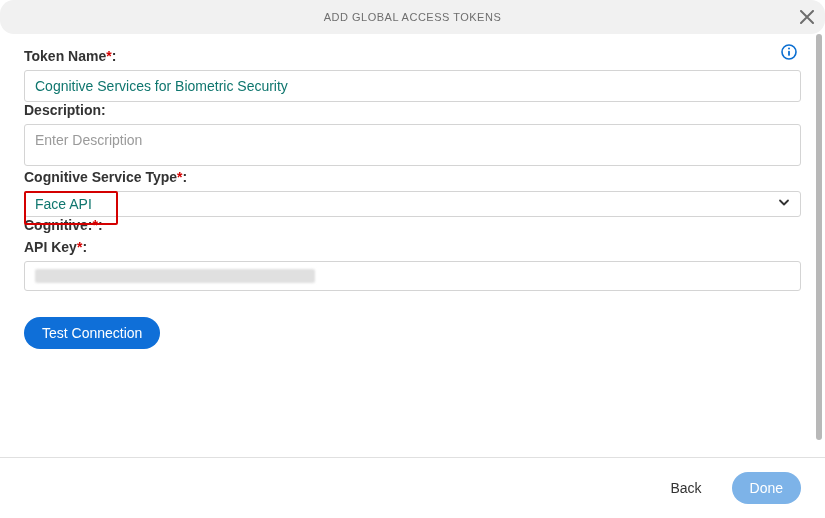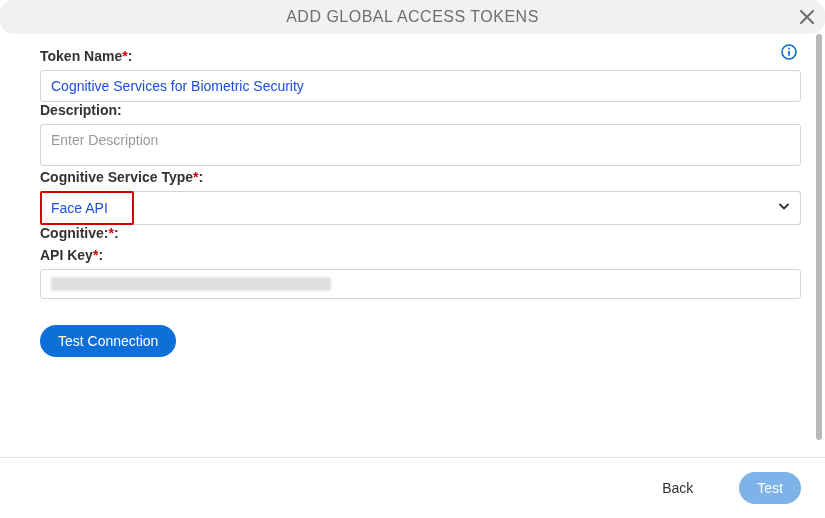--- a/index.html
+++ b/index.html
@@ -18,41 +18,41 @@
     flex-direction: column;
   }
   .titlebar {
     background: #f1f1f1;
     height: 34px;
     display: flex;
     align-items: center;
     justify-content: center;
     position: relative;
     color: #6e6e6e;
-    font-size: 16px;
+    font-size: 11px;
     letter-spacing: 0.5px;
     border-radius: 14px;
   }
   .titlebar .close {
     position: absolute;
     right: 8px;
     top: 50%;
     transform: translateY(-50%);
     cursor: pointer;
     color: #6e6e6e;
     width: 20px; height: 20px;
     display: flex; align-items: center; justify-content: center;
   }
   .body-scroll {
     position: relative;
     flex: 1 1 auto;
     overflow: hidden;
   }
   .form-area {
-    padding: 14px 24px 10px 40px;
+    padding: 14px 24px 10px 24px;
   }
   .info-icon {
     position: absolute;
     right: 28px;
     top: 10px;
     cursor: pointer;
     color: #0a6ed1;
   }
   .field-label {
     font-weight: 600;
@@ -62,35 +62,35 @@
   }
   .field-label.first { margin-top: 0; }
   .req { color: #d40000; }
   .text-input, .textarea-input, .select-box {
     width: 100%;
     border: 1px solid #d4d4d4;
     border-radius: 3px;
     padding: 7px 10px;
     font-size: 14px;
     font-family: inherit;
-    color: #1d4ed8;
+    color: #0f766e;
     background: #fff;
   }
   .textarea-input {
     height: 42px;
     resize: none;
   }
   .text-input::placeholder, .textarea-input::placeholder {
     color: #9a9a9a;
   }
   .select-wrap {
     position: relative;
   }
   .select-box {
-    height: 34px;
+    height: 26px;
     display: flex;
     align-items: center;
     cursor: pointer;
     padding-right: 30px;
   }
   .select-highlight {
     position: absolute;
     top: 0; left: 0;
     height: 34px;
     width: 94px;
@@ -136,21 +136,21 @@
     background: transparent;
     color: #333;
   }
   .test-row { margin-top: 26px; }
   .footer {
     border-top: 1px solid #e0e0e0;
     padding: 14px 24px;
     display: flex;
     justify-content: flex-end;
     align-items: center;
-    gap: 28px;
+    gap: 12px;
   }
   .scroll-indicator {
     position: absolute;
     right: 3px;
     top: 0;
     width: 6px;
     height: 96%;
     background: #b8b8b8;
     border-radius: 3px;
   }
@@ -218,16 +218,16 @@
 
       <div class="test-row">
         <button class="btn btn-primary">Test Connection</button>
       </div>
 
     </div>
   </div>
 
   <div class="footer">
     <button class="btn btn-text">Back</button>
-    <button class="btn btn-primary-soft">Test</button>
+    <button class="btn btn-primary-soft">Done</button>
   </div>
 
 </div>
 
 </body></html>

